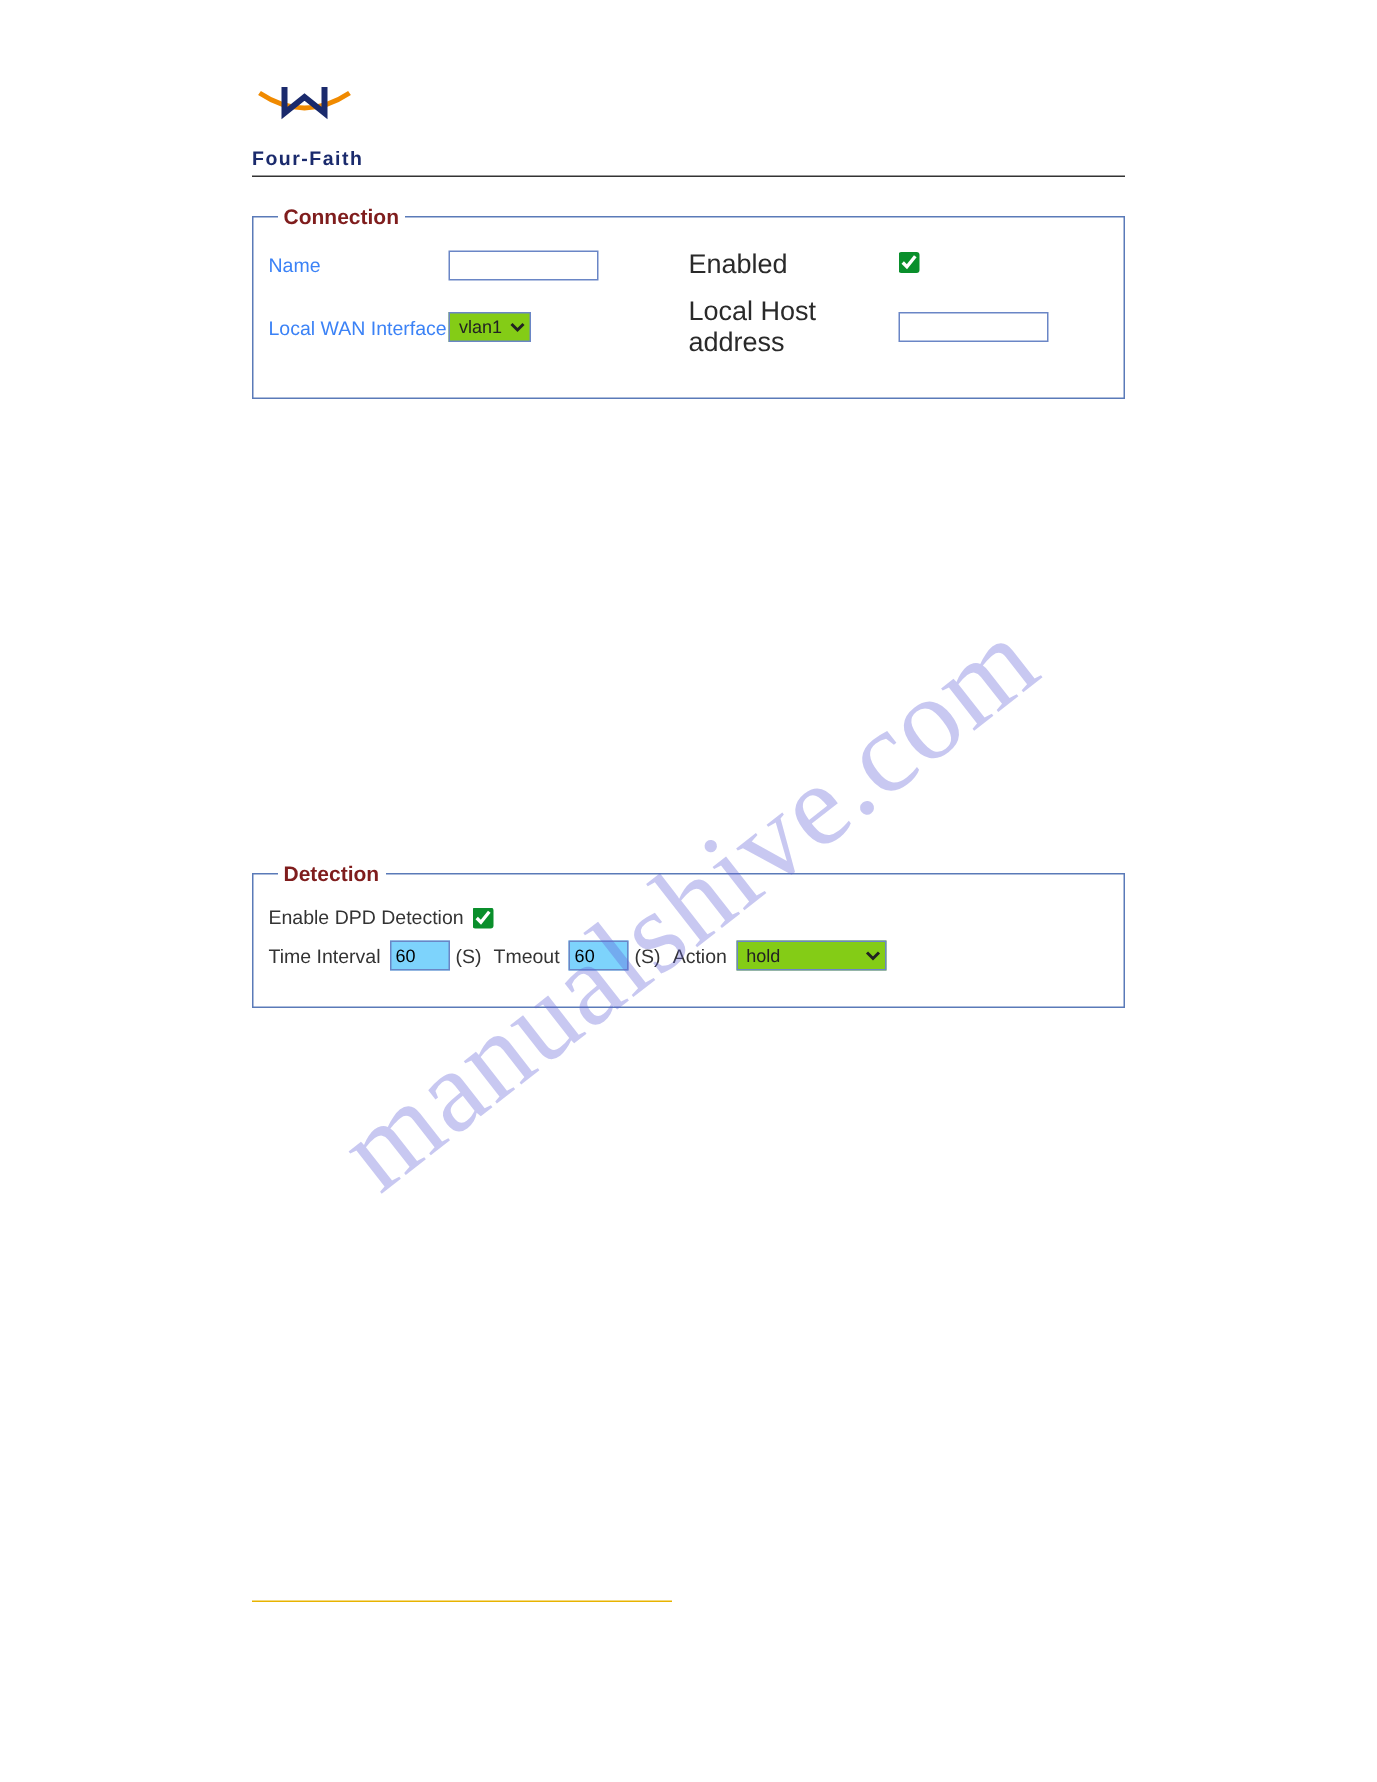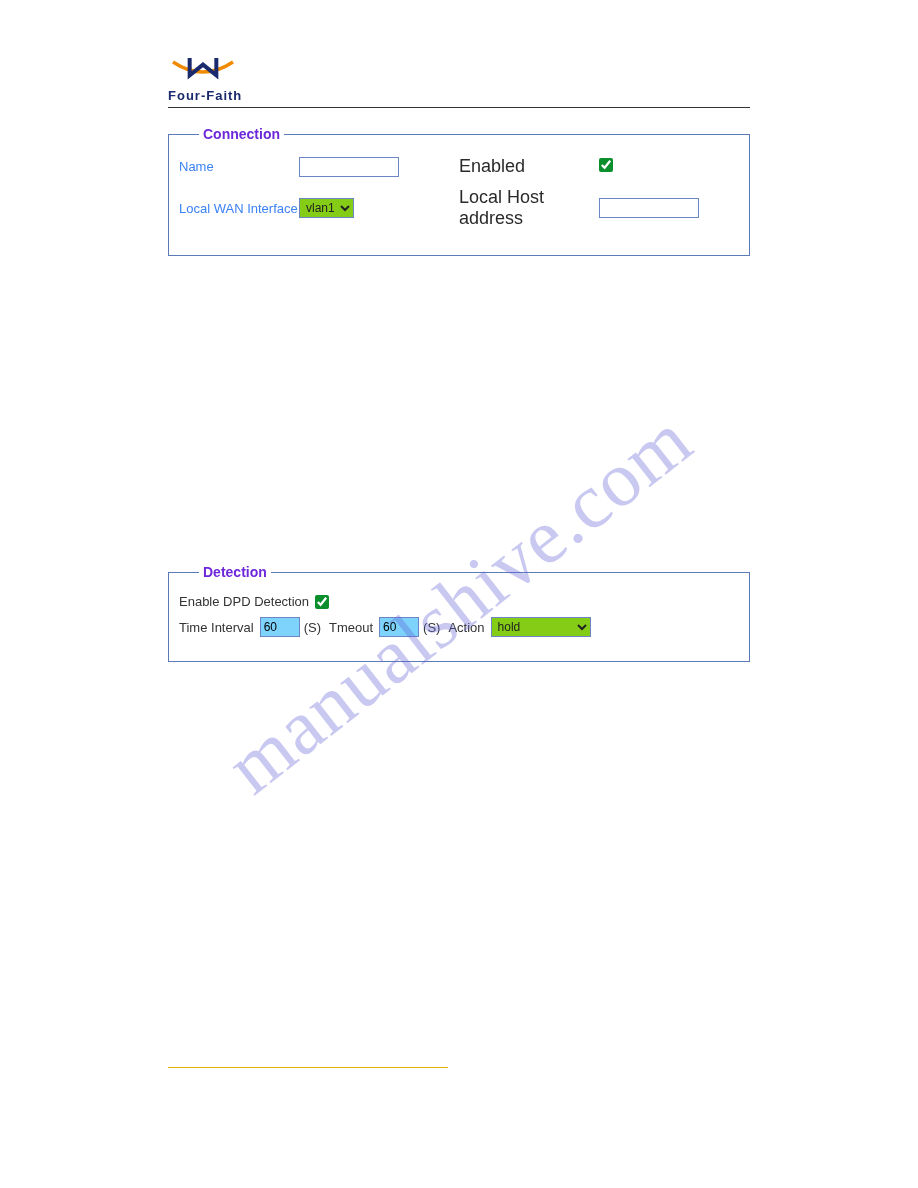--- a/index.html
+++ b/index.html
@@ -11,20 +11,21 @@
       position: relative;
       padding: 50px 168px 0 168px;
       font-size: 13px;
       color: #333;
     }
     .logo-wrap {
       display: flex;
       flex-direction: column;
       align-items: flex-start;
       margin-bottom: 4px;
+      gap: 10px;
     }
     .logo-svg {
       width: 70px;
       height: 40px;
     }
     .logo-text {
       font-family: Arial, sans-serif;
       font-size: 13px;
       font-weight: bold;
       letter-spacing: 1px;
@@ -36,25 +37,25 @@
       border-top: 1.5px solid #333;
       margin-bottom: 18px;
     }
     fieldset.section {
       border: 1px solid #5a7ab8;
       padding: 14px 10px 16px 10px;
       margin-bottom: 28px;
       position: relative;
     }
     fieldset.section legend {
-      color: #6d28d9;
+      color: #7f1d1d;
       font-weight: bold;
       font-size: 14px;
       padding: 0 4px;
-      margin-left: 20px;
+      margin-left: 6px;
     }
     .conn-row {
       display: flex;
       flex-wrap: nowrap;
       margin-bottom: 10px;
       align-items: center;
     }
     .conn-label-left {
       width: 120px;
       color: #3b82f6;

